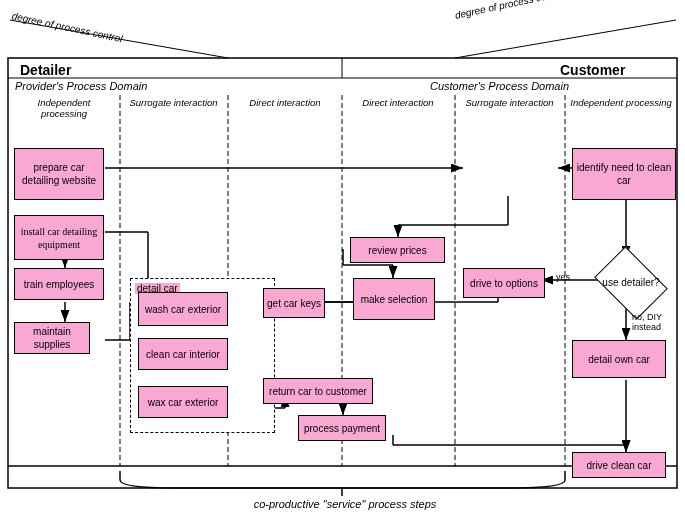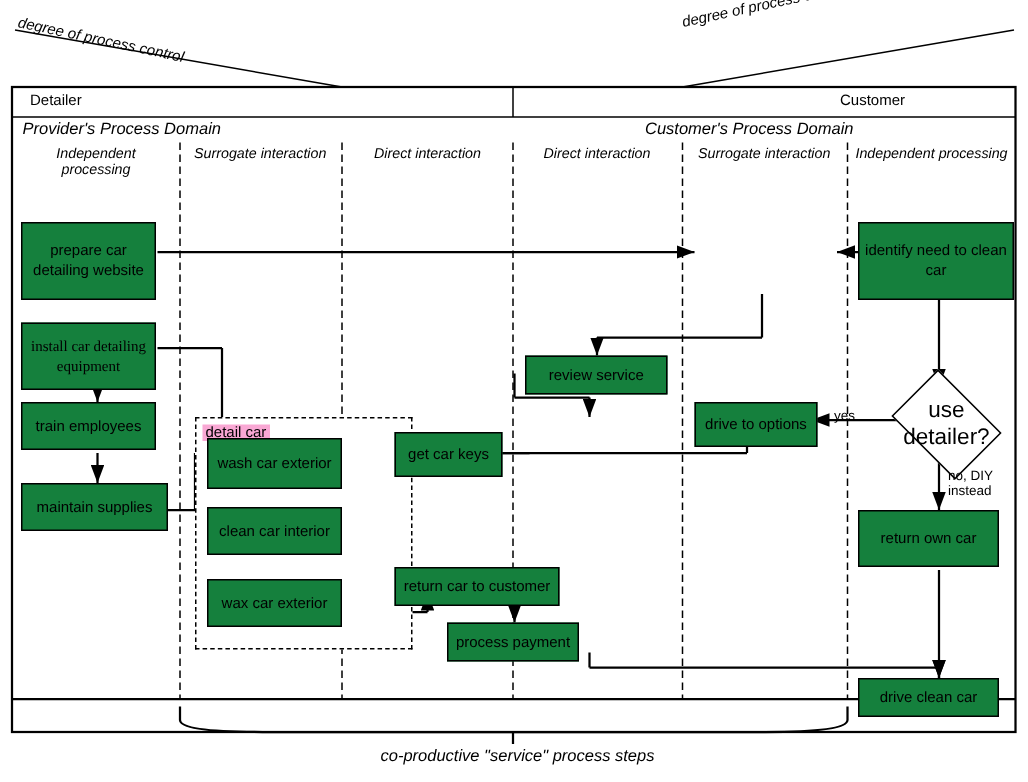--- a/index.html
+++ b/index.html
@@ -22,21 +22,21 @@
       position: absolute;
       top: 0; left: 0;
       width: 685px;
       height: 521px;
       pointer-events: none;
     }
     
     .box {
       position: absolute;
       border: 1.5px solid #000;
-      background: #15803d;
+      background: #f9a8d4;
       display: flex;
       align-items: center;
       justify-content: center;
       text-align: center;
       font-size: 10px;
       line-height: 1.3;
       padding: 3px;
     }
     .box-dashed {
       position: absolute;
@@ -64,28 +64,28 @@
       width: 60px;
       height: 44px;
       transform: rotate(45deg);
       border: 1.5px solid #000;
       background: #fff;
       position: absolute;
     }
     .diamond-text {
       position: relative;
       z-index: 1;
-      font-size: 15px;
+      font-size: 10px;
       line-height: 1.2;
     }
     
     .label-bold {
       position: absolute;
-      font-weight: normal;
-      font-size: 10px;
+      font-weight: bold;
+      font-size: 14px;
     }
     .label-italic {
       position: absolute;
       font-style: italic;
       font-size: 11px;
     }
     .label-italic-small {
       position: absolute;
       font-style: italic;
       font-size: 9.5px;
@@ -214,21 +214,21 @@
   </div>
 
   <div class="box" style="left:14px; top:215px; width:90px; height:45px;font-family:Liberation Serif, serif;">
     <span>install car detailing equipment</span>
   </div>
 
   <div class="box" style="left:14px; top:268px; width:90px; height:32px;">
     <span>train employees</span>
   </div>
 
-  <div class="box" style="left:14px; top:322px; width:98px; height:32px;">
+  <div class="box" style="left:14px; top:322px; width:76px; height:32px;">
     <span>maintain supplies</span>
   </div>
 
   <div class="box-dashed" style="left:130px; top:278px; width:145px; height:155px;">
   </div>
 
   <div style="position:absolute; left:135px; top:283px; font-size:10px; background:#f9a8d4; padding:0 2px;">
     <span>detail car</span>
   </div>
 
@@ -238,47 +238,50 @@
 
   <div class="box" style="left:138px; top:338px; width:90px; height:32px;">
     <span>clean car interior</span>
   </div>
 
   <div class="box" style="left:138px; top:386px; width:90px; height:32px;">
     <span>wax car exterior</span>
   </div>
 
   <div class="box" style="left:350px; top:237px; width:95px; height:26px;">
-    <span>review service</span>
-  </div>
-
-  <div class="box" style="left:263px; top:288px; width:72px; height:30px;">
+    <span>review prices</span>
+  </div>
+
+  <div class="box" style="left:263px; top:288px; width:62px; height:30px;">
     <span>get car keys</span>
   </div>
 
+  <div class="box" style="left:353px; top:278px; width:82px; height:42px;">
+    <span>make selection</span>
+  </div>
 
   <div class="box" style="left:263px; top:378px; width:110px; height:26px;">
     <span>return car to customer</span>
   </div>
 
   <div class="box" style="left:298px; top:415px; width:88px; height:26px;text-align:center;">
     <span>process payment</span>
   </div>
 
 
   <div class="box" style="left:572px; top:148px; width:104px; height:52px;">
     <span>identify need to clean car</span>
   </div>
 
   <div class="box" style="left:463px; top:268px; width:82px; height:30px;">
     <span>drive to options</span>
   </div>
 
   <div class="box" style="left:572px; top:340px; width:94px; height:38px;">
-    <span>return own car</span>
+    <span>detail own car</span>
   </div>
 
   <div class="box" style="left:572px; top:452px; width:94px; height:26px;">
     <span>drive clean car</span>
   </div>
 
   <div class="diamond" style="left:596px; top:258px;">
     <div class="diamond-inner"></div>
     <span class="diamond-text">use detailer?</span>
   </div>

